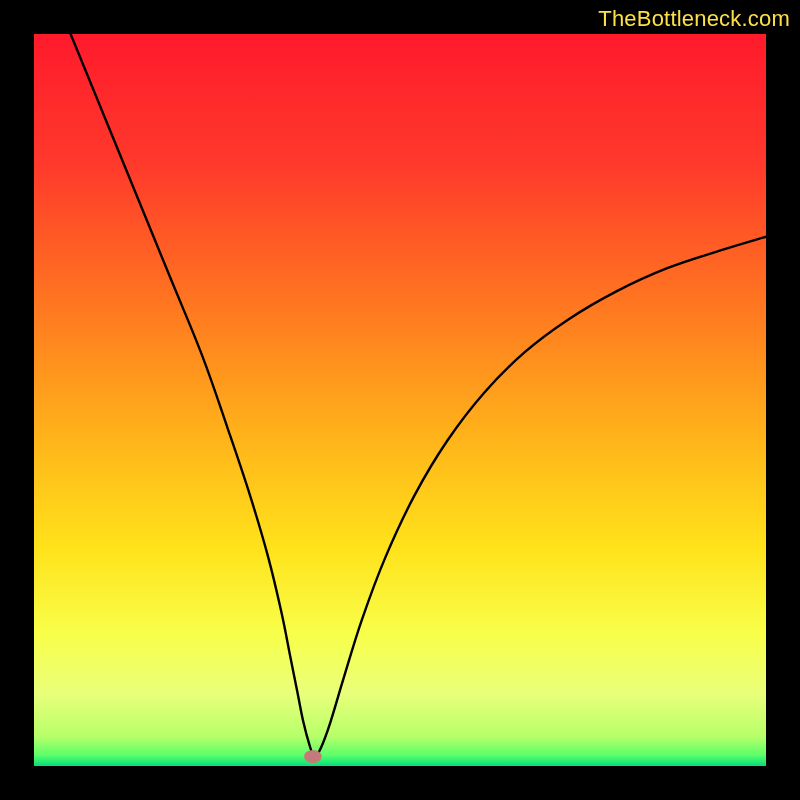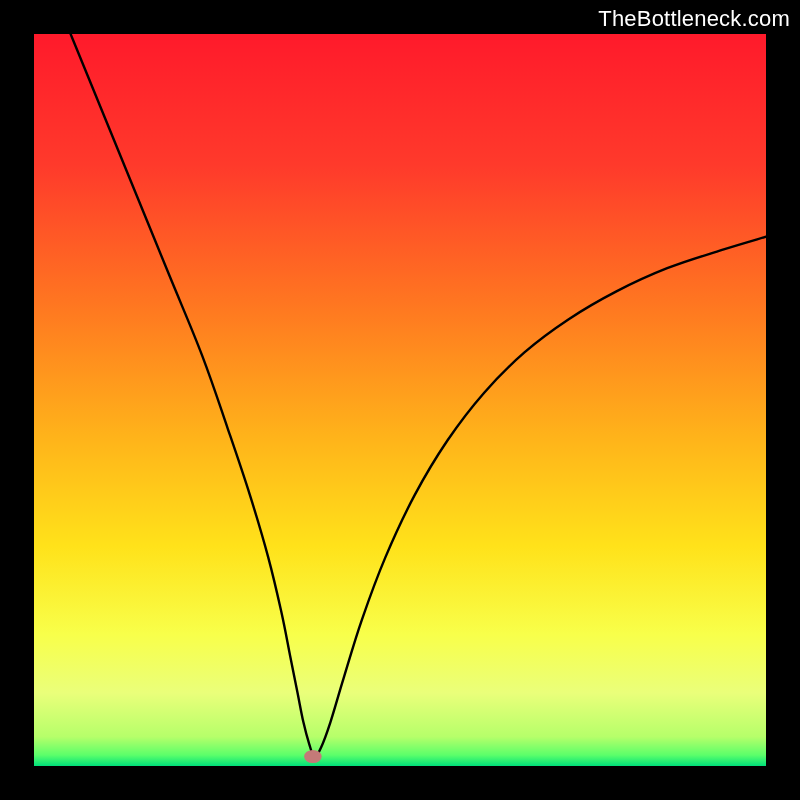--- a/index.html
+++ b/index.html
@@ -23,21 +23,21 @@
     position: absolute;
     left: 0;
     top: 0;
     width: 732px;
     height: 732px;
   }
   .watermark {
     position: absolute;
     top: 6px;
     right: 10px;
-    color: #ffffff;
+    color: #fde047;
     font-size: 22px;
     font-weight: 500;
     letter-spacing: 0.2px;
     z-index: 10;
   }
   svg {
     display: block;
   }
 </style>
 </head>

